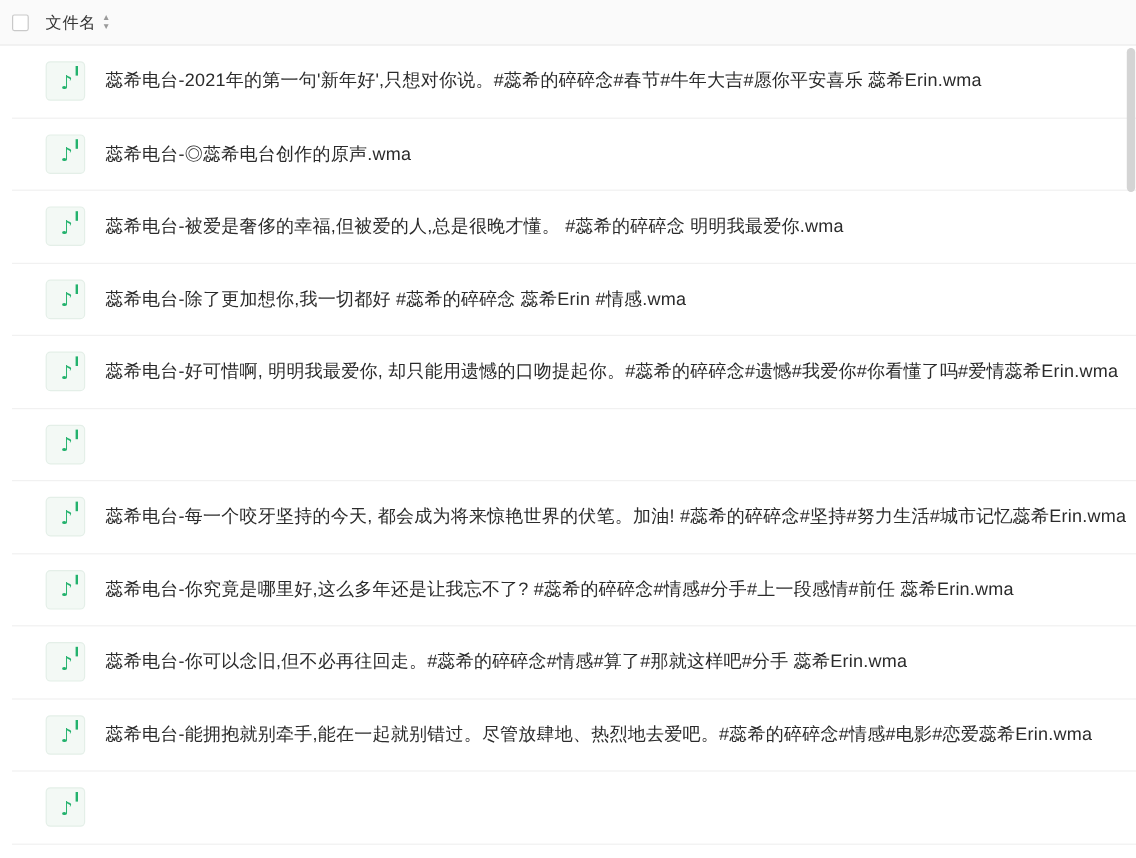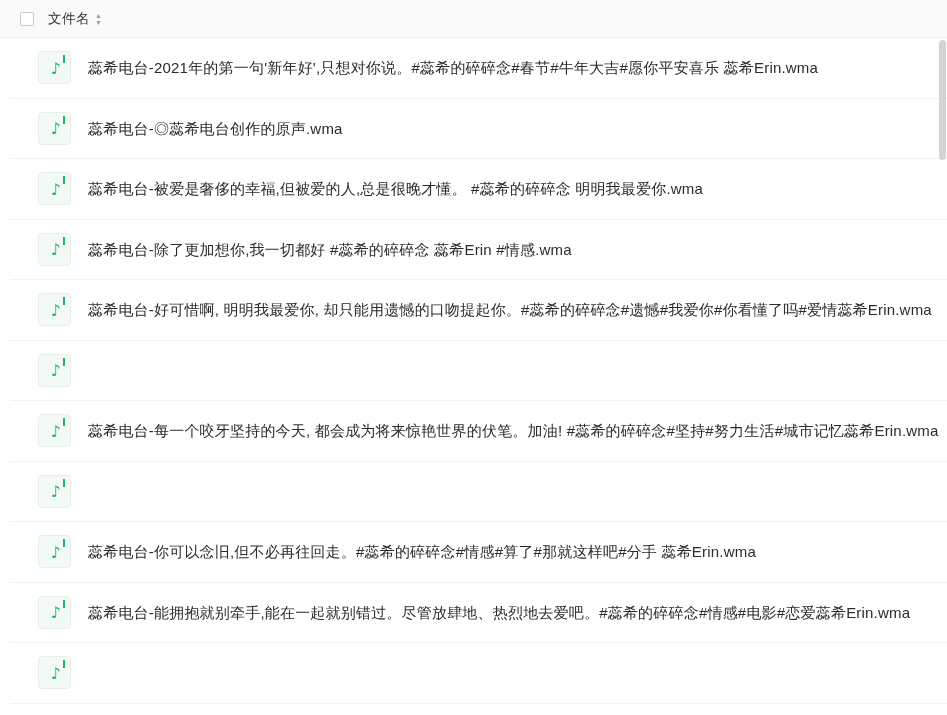--- a/index.html
+++ b/index.html
@@ -22,21 +22,21 @@
     background: #ffffff;
   }
   
   .list-header {
     height: 38px;
     flex: 0 0 38px;
     display: flex;
     align-items: center;
     background: #fafafa;
     border-bottom: 1px solid #ececec;
-    padding-left: 20px;
+    padding-left: 10px;
     box-sizing: border-box;
   }
   .checkbox {
     width: 14px;
     height: 14px;
     box-sizing: border-box;
     border: 1px solid #c9c9c9;
     border-radius: 2px;
     background: #ffffff;
     margin-right: 14px;
@@ -204,20 +204,21 @@
         <div class="note">♪</div>
         <div class="flag"></div>
       </div>
       <div class="file-name">蕊希电台-每一个咬牙坚持的今天, 都会成为将来惊艳世界的伏笔。加油! #蕊希的碎碎念#坚持#努力生活#城市记忆蕊希Erin.wma</div>
     </div>
     <div class="file-row">
       <div class="icon-wrap">
         <div class="note">♪</div>
         <div class="flag"></div>
       </div>
+      <div class="file-name">蕊希电台-你究竟是哪里好,这么多年还是让我忘不了? #蕊希的碎碎念#情感#分手#上一段感情#前任 蕊希Erin.wma</div>
     </div>
     <div class="file-row">
       <div class="icon-wrap">
         <div class="note">♪</div>
         <div class="flag"></div>
       </div>
       <div class="file-name">蕊希电台-你可以念旧,但不必再往回走。#蕊希的碎碎念#情感#算了#那就这样吧#分手 蕊希Erin.wma</div>
     </div>
     <div class="file-row">
       <div class="icon-wrap">

